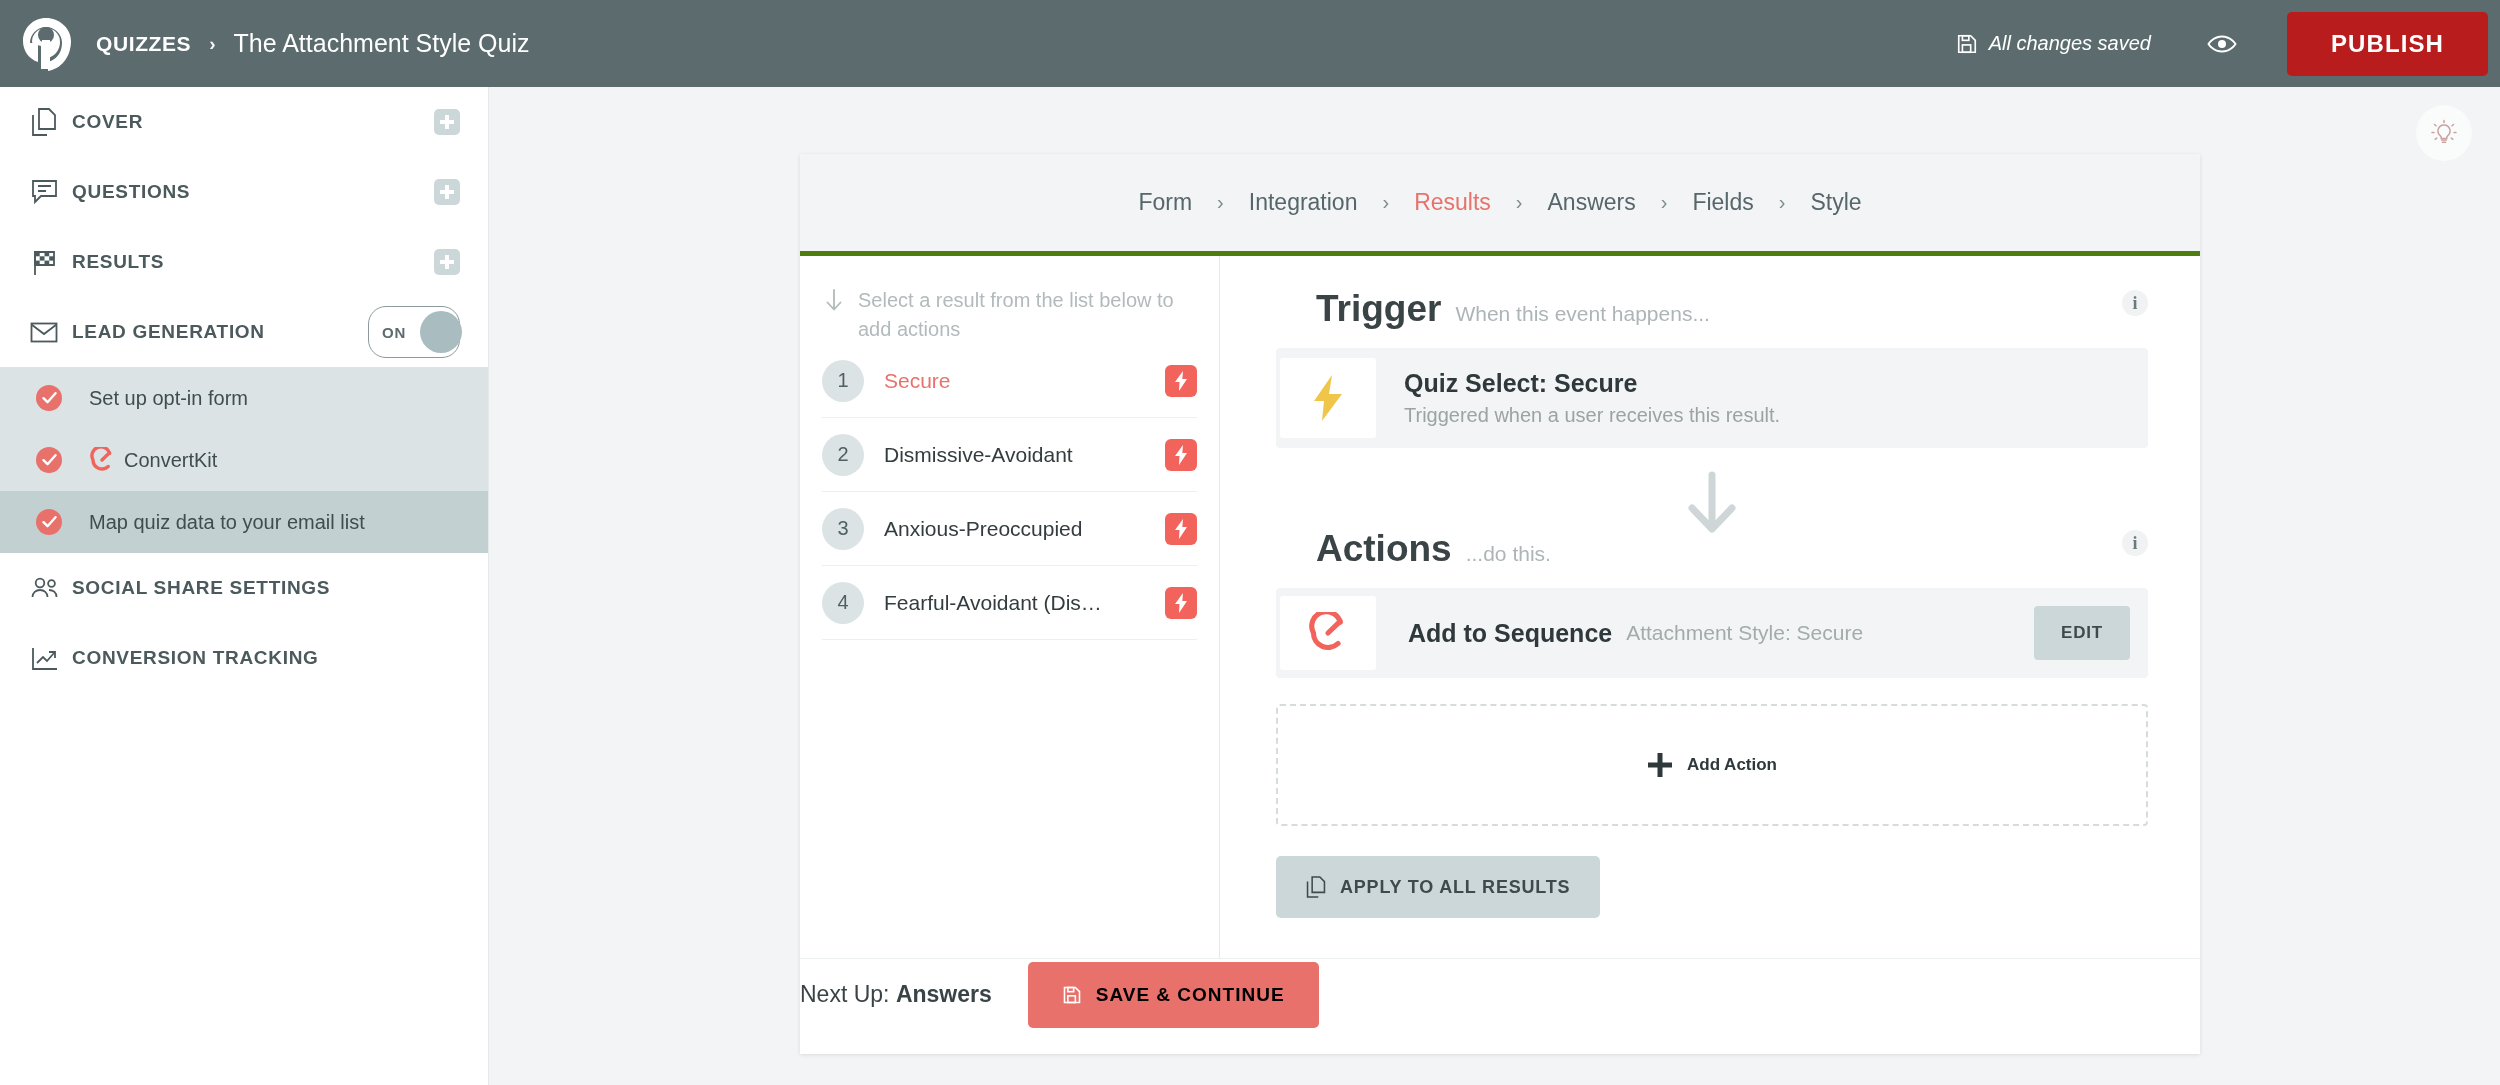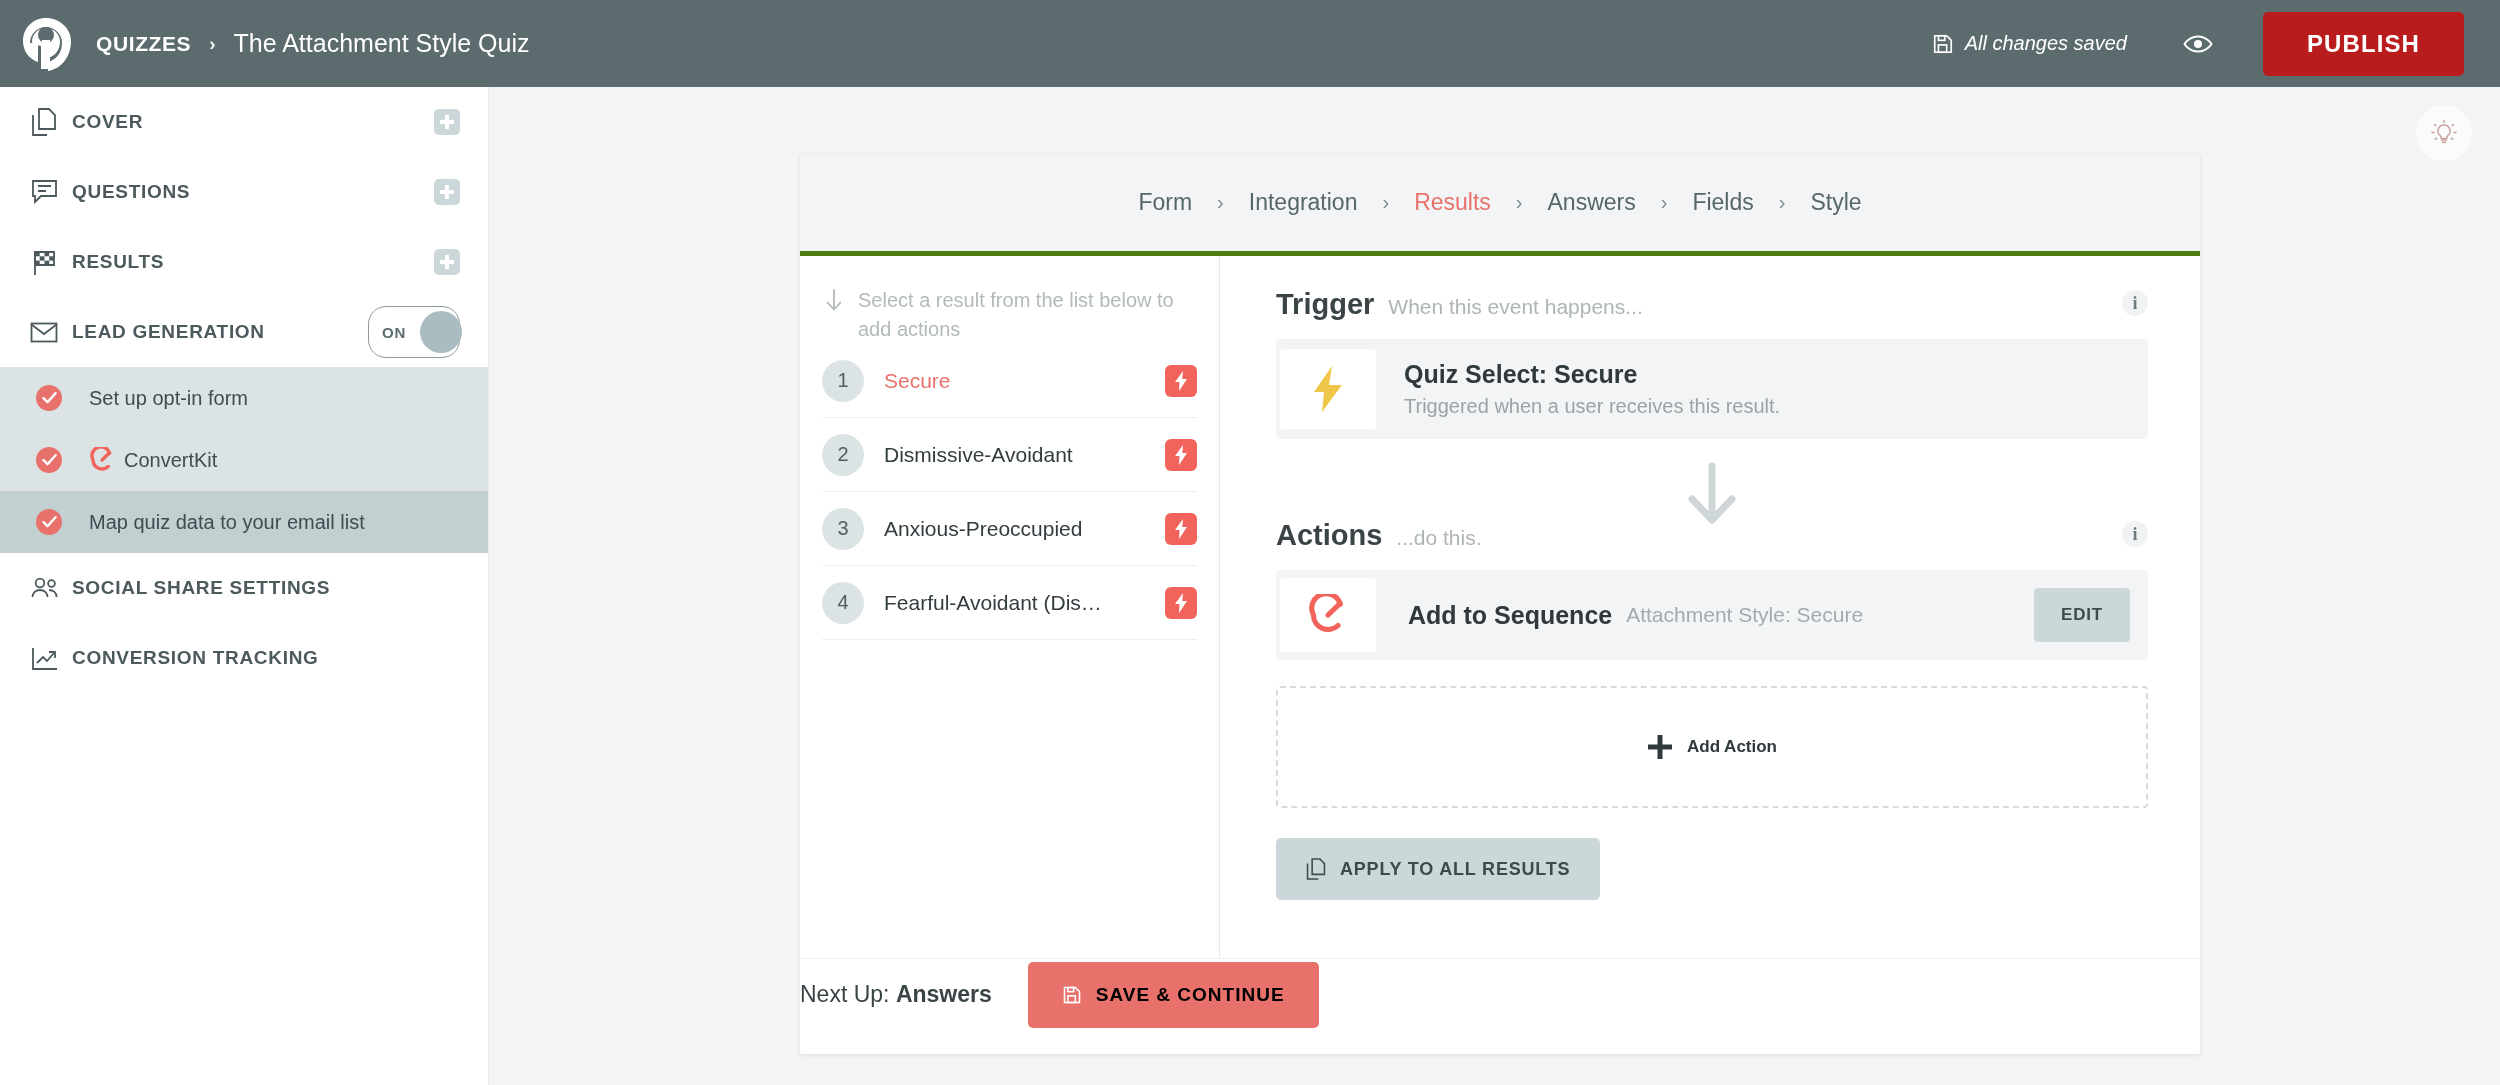--- a/index.html
+++ b/index.html
@@ -24,21 +24,21 @@
     letter-spacing: 0.6px; text-transform: uppercase;
     margin-left: 4px;
   }
   .crumb-sep-top {
     color: #ffffff; font-size: 19px; margin: 0 18px; opacity: .95;
     font-weight: 600;
   }
   .crumb-title { color: #ffffff; font-size: 25px; font-weight: 400; }
   .topbar-right {
     margin-left: auto; display: flex; align-items: center; height: 100%;
-    padding-right: 36px;
+    padding-right: 12px;
   }
   .saved-status {
     color: #ffffff; font-style: italic; font-size: 20px;
     display: flex; align-items: center; gap: 11px;
   }
   .eye-btn { margin-left: 56px; display: flex; align-items: center; cursor: pointer; }
   .publish-btn {
     margin-left: 50px;
     background: #b91c1c; color: #fff;
     font-weight: bold; font-size: 24px; letter-spacing: 1.1px;
@@ -175,21 +175,21 @@
   .res-row.selected .res-name { color: #e8726b; }
   .bolt-chip {
     margin-left: auto; width: 32px; height: 32px; border-radius: 6px;
     background: #f2635c; display: flex; align-items: center; justify-content: center;
     flex: none;
   }
 
   
   .detail-pane { flex: 1; padding: 32px 52px 0 56px; position: relative; }
   .sec-head { display: flex; align-items: baseline; position: relative; }
-  .sec-title { font-size: 29px; font-weight: bold; color: #3a4447; }
+  .sec-title { font-size: 37px; font-weight: bold; color: #3a4447; margin-left: 40px; }
   .sec-sub { font-size: 21px; color: #adb5b7; margin-left: 14px; }
   .info-i {
     position: absolute; right: 0; top: 2px;
     width: 26px; height: 26px; border-radius: 50%;
     background: #f0f2f3; color: #6d7a7d;
     display: flex; align-items: center; justify-content: center;
     font-size: 18px; font-weight: bold; font-family: "Liberation Serif", serif;
     cursor: pointer;
   }
 

